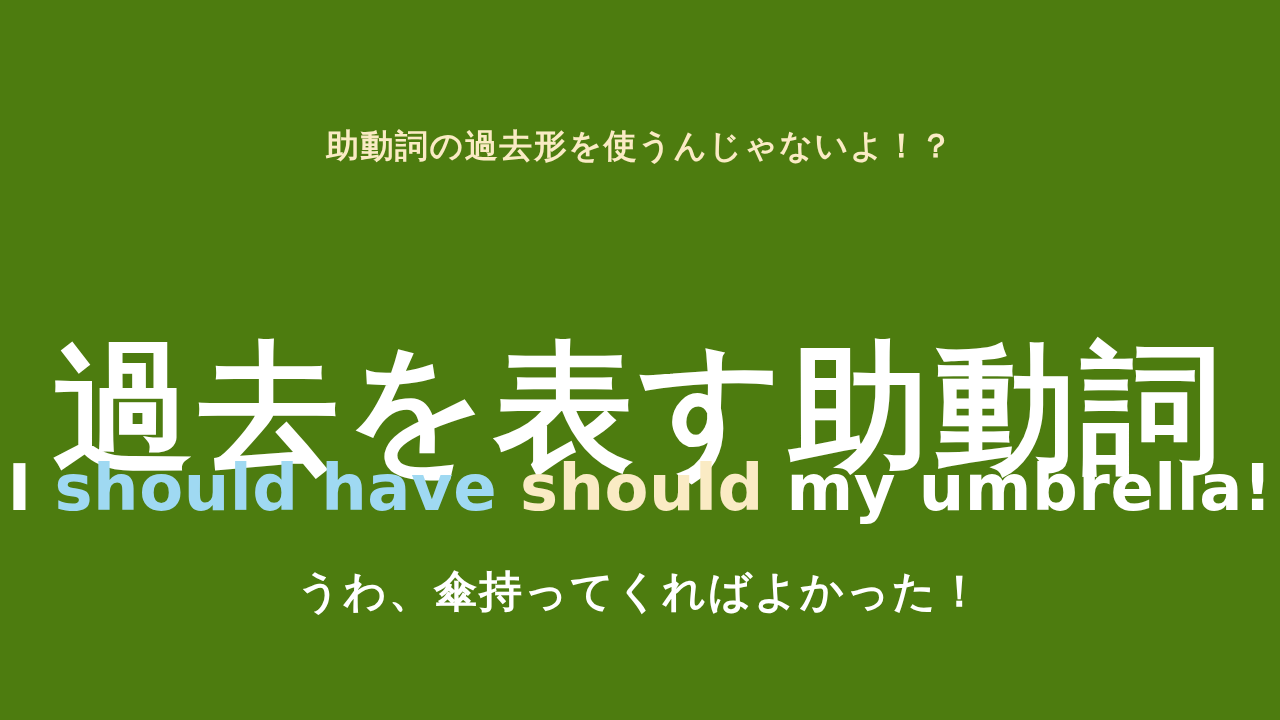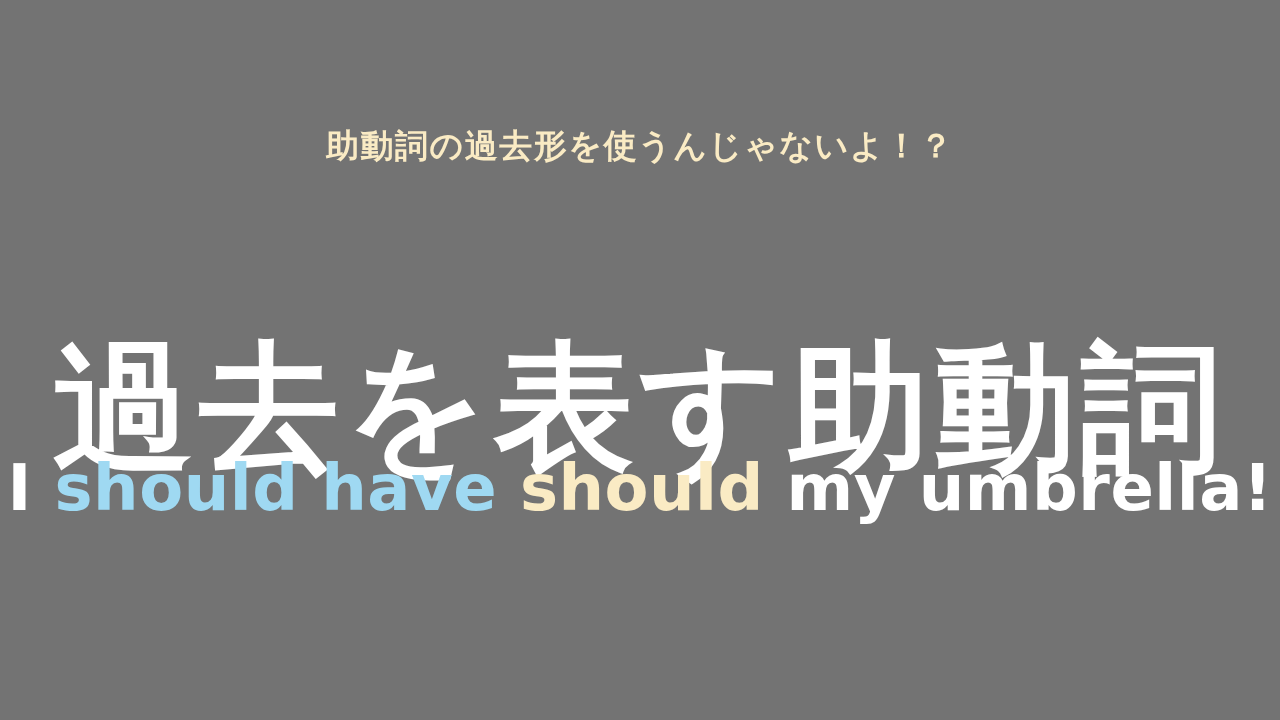--- a/index.html
+++ b/index.html
@@ -81,24 +81,25 @@
     font-size: 43px;
     font-weight: 700;
     letter-spacing: 2px;
     line-height: 1.2;
     white-space: nowrap;
   }
 </style>
 </head>
 <body>
 
-<div id="slide" style="background: #737373;">
+<div id="slide" style="background: #4d7c0f;">
 
   <div class="kicker" style="color: rgb(250, 235, 196);">助動詞の過去形を使うんじゃないよ！？</div>
 
   <h1 class="headline" style="color: rgb(255, 255, 255);">過去を表す助動詞</h1>
 
   <div class="sentence">
     <span class="seg" style="color: rgb(255, 255, 255);">I</span><span class="sp"> </span><span class="seg" style="color: rgb(159, 217, 242);">should have</span><span class="sp"> </span><span class="seg" style="color: rgb(250, 235, 196);">should</span><span class="sp"> </span><span class="seg" style="color: rgb(255, 255, 255);">my umbrella!</span>
   </div>
 
+  <div class="translation" style="color: rgb(255, 255, 255);">うわ、傘持ってくればよかった！</div>
 
 </div>
 
 </body></html>

